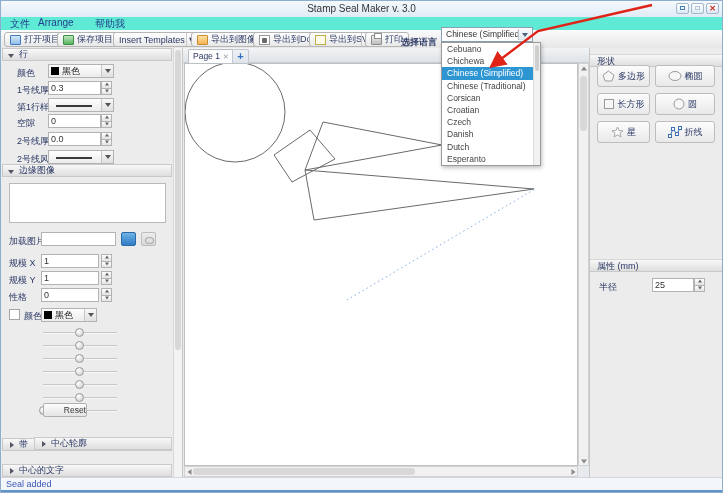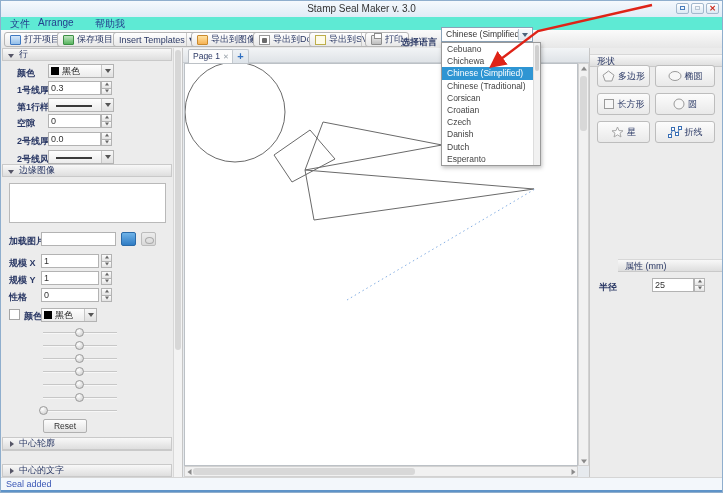--- a/index.html
+++ b/index.html
@@ -49,21 +49,21 @@
 
   
   .lpanel { position:absolute; left:0; top:47px; width:182px; bottom:15px;
             background:#ececec; border-right:1px solid #c6c6c6; }
   .sect { position:absolute; left:1px; right:10px; height:13px;
           background:linear-gradient(#f8f8f8,#dedede); border:1px solid #c9c9c9;
           font-size:9px; color:#2c3a66; line-height:11px; padding-left:16px; }
   .sect .tri { position:absolute; left:5px; top:3px; width:0; height:0; }
   .tri.open { border:3.5px solid transparent; border-top:4.5px solid #556; margin-top:2px; }
   .tri.closed { border:3.5px solid transparent; border-left:4.5px solid #556; margin-left:2px; }
-  .lbl { position:absolute; font-size:9px; color:#2c3a66; white-space:nowrap;font-weight:bold; }
+  .lbl { position:absolute; font-size:9px; color:#2c3a66; white-space:nowrap; }
   .inp { position:absolute; height:14px; border:1px solid #b3b3b3; background:#fff;
          font-size:9px; color:#333; padding:0 2px; font-family:"Liberation Sans",sans-serif; }
   .spin { position:absolute; width:11px; height:14px; display:flex; flex-direction:column; }
   .spin b { flex:1; position:relative; border:1px solid #b3b3b3; background:linear-gradient(#fdfdfd,#e3e3e3); }
   .spin b + b { border-top:none; }
   .spin b.up::after, .spin b.dn::after { content:""; position:absolute; left:50%; top:50%; transform:translate(-50%,-50%); }
   .spin b.up::after { border:2.5px solid transparent; border-bottom:3px solid #666; margin-top:-2px; }
   .spin b.dn::after { border:2.5px solid transparent; border-top:3px solid #666; margin-top:1px; }
   .ddl { position:absolute; height:14px; border:1px solid #b3b3b3;
          background:linear-gradient(#fefefe,#ececec); font-size:9px; color:#222; line-height:12px; }
@@ -316,27 +316,27 @@
       </div>
     <div class="slider" style="top:345px;">
         <span class="track"></span>
         <span class="knob"></span>
       </div>
     <div class="slider leftpos" style="top:358px; left:38px; width:78px;">
         <span class="track"></span>
         <span class="knob"></span>
       </div>
 
-    <span class="reset" style="top:371px;">Reset</span>
+    <span class="reset" style="top:355px;text-align:right;">Reset</span>
 
     <div class="sect" style="top:390px;">
       <span class="tri closed"></span>
       <span>带</span>
     </div>
-    <div class="sect" style="top:389px;">
+    <div class="sect" style="top:389px;margin-left:32px;">
       <span class="tri closed"></span>
       <span>中心轮廓</span>
     </div>
     <div class="sect" style="top:416px;">
       <span class="tri closed"></span>
       <span>中心的文字</span>
     </div>
 
     <div class="lscroll">
         <span class="thumb"></span>
@@ -408,21 +408,21 @@
       <svg width="14" height="12">
         <polyline points="2,10 5,3 9,8 12,2" fill="none" stroke="#3a6fb5"></polyline>
         <rect x="0.5" y="8.5" width="3" height="3" fill="#fff" stroke="#3a6fb5"></rect>
         <rect x="3.5" y="1.5" width="3" height="3" fill="#fff" stroke="#3a6fb5"></rect>
         <rect x="7.5" y="6.5" width="3" height="3" fill="#fff" stroke="#3a6fb5"></rect>
         <rect x="10.5" y="0.5" width="3" height="3" fill="#fff" stroke="#3a6fb5"></rect>
       </svg>
       <span>折线</span>
     </span>
 
-    <div class="rsect" style="top:211px;margin-left:28px;">属性 (mm)</div>
+    <div class="rsect" style="top:211px;">属性 (mm)</div>
     <span class="lbl" style="left:9px; top:233px;">半径</span>
     <input class="inp" style="left: 62px; top: 230px; width: 42px;" value="25">
     <span class="spin" style="left:104px; top:230px;">
         <b class="up"></b>
         <b class="dn"></b>
       </span>
   </div>
 
   <div class="statusbar">
     <span>Seal added</span>

